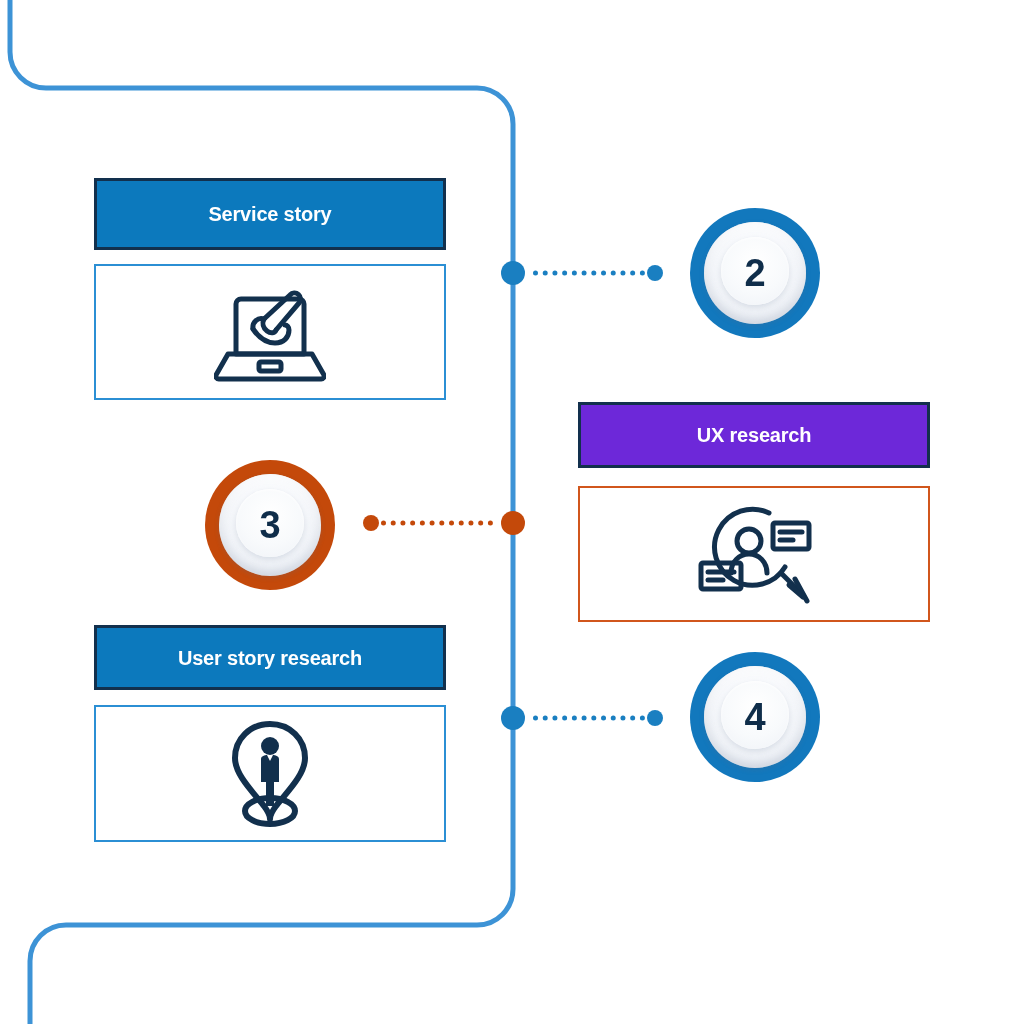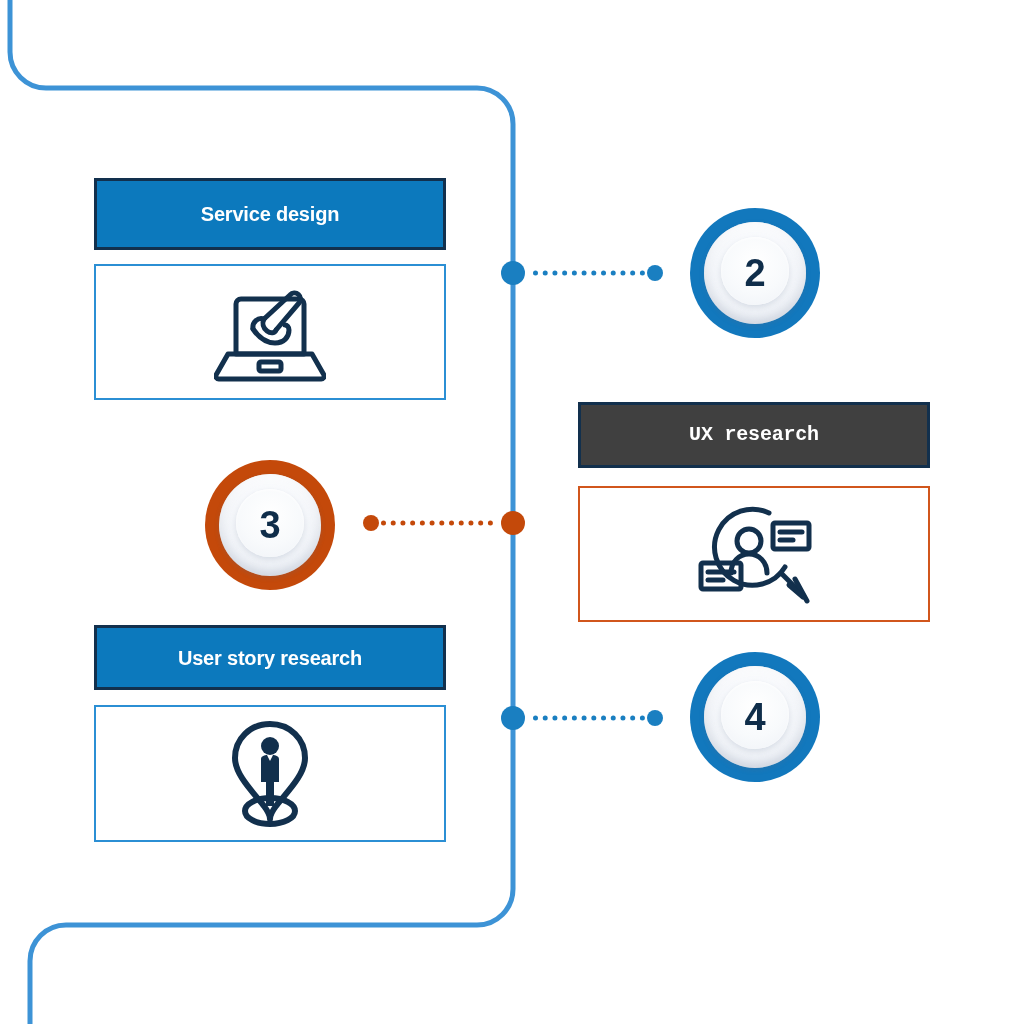--- a/index.html
+++ b/index.html
@@ -62,21 +62,21 @@
     box-sizing: border-box;
     border: 3px solid #12304d;
     display: flex;
     align-items: center;
     justify-content: center;
     color: #ffffff;
     font-weight: bold;
     letter-spacing: -0.2px;
   }
   .title-bar.blue { background: #0c79bd; }
-  .title-bar.orange { background: #404040; font-family: Liberation Mono, monospace; }
+  .title-bar.orange { background: #6d28d9; }
   .title-bar span {
     display: block;
     line-height: 1;
   }
 
   
   .icon-card {
     position: absolute;
     box-sizing: border-box;
     background: #ffffff;
@@ -156,21 +156,21 @@
 
   <div class="spine-node node-orange" style="left:513px; top:523px; width:24px; height:24px;"></div>
   <div class="dotted-line dotted-orange" style="left:381px; top:523px; width:112px;"></div>
   <div class="end-dot orange" style="left:371px; top:523px;"></div>
 
   <div class="spine-node node-blue" style="left:513px; top:718px; width:24px; height:24px;"></div>
   <div class="dotted-line dotted-blue" style="left:533px; top:718px; width:112px;"></div>
   <div class="end-dot blue" style="left:655px; top:718px;"></div>
 
   <div class="title-bar blue" style="left:94px; top:178px; width:352px; height:72px; font-size:20px;">
-    <span>Service design</span>
+    <span>Service story</span>
   </div>
 
   <div class="icon-card" style="left:94px; top:264px; width:352px; height:136px;">
     <svg width="112" height="104" viewBox="0 0 112 104">
       <g fill="none" stroke="#12304d" stroke-width="5" stroke-linecap="round" stroke-linejoin="round">
 
         <path d="M 22 24 a 5 5 0 0 1 5 -5 L 85 19 a 5 5 0 0 1 5 5 L 90 74 L 22 74 Z"></path>
 
         <path d="M 14 74 L 98 74 L 110 95 a 3 3 0 0 1 -3 4 L 5 99 a 3 3 0 0 1 -3 -4 Z"></path>
 

